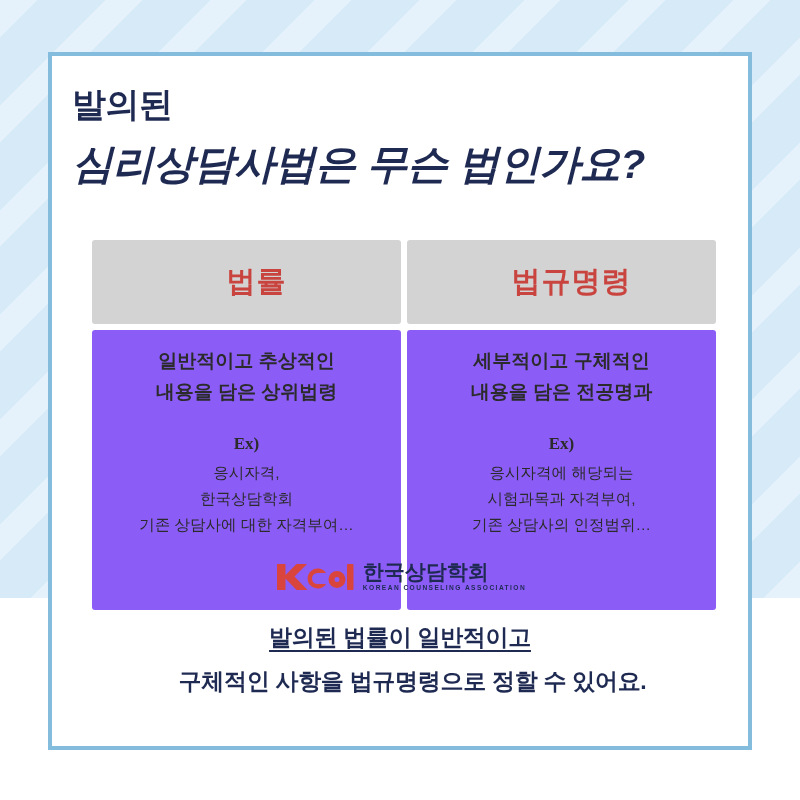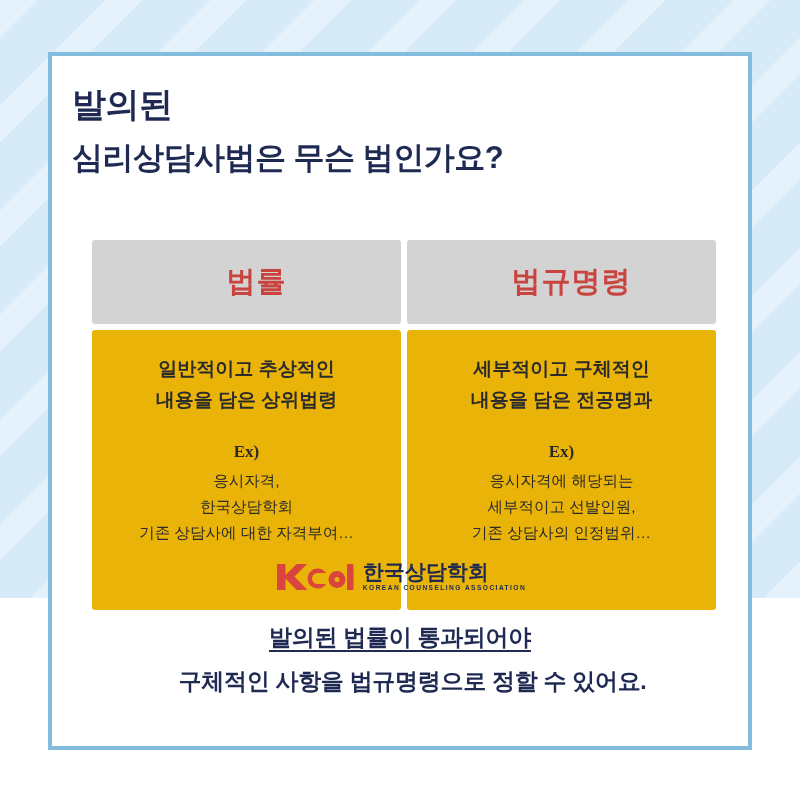--- a/index.html
+++ b/index.html
@@ -49,21 +49,21 @@
     width: 640px;
   }
   .heading-line {
     color: #1f2a52;
     font-weight: bold;
     letter-spacing: -0.5px;
     line-height: 1.30;
     white-space: nowrap;
   }
   .heading-line.l1 { font-size: 34px; margin-bottom: 12px; }
-  .heading-line.l2 { font-size: 31px; }
+  .heading-line.l2 { font-size: 41px; font-style: italic; }
 
   
   .table {
     position: absolute;
     left: 40px;
     top: 184px;
     width: 624px;
     display: flex;
     gap: 6px;
   }
@@ -83,24 +83,24 @@
     justify-content: center;
     padding-left: 20px;
   }
   .col-header-text {
     color: #c9443f;
     font-size: 29px;
     font-weight: bold;
     letter-spacing: 1px;
   }
   .col-body {
-    background: #eab308;
+    background: #8b5cf6;
     border-radius: 3px;
     min-height: 280px;
-    padding: 24px 10px 18px;
+    padding: 16px 10px 18px;
     box-sizing: border-box;
     display: flex;
     flex-direction: column;
     align-items: center;
   }
   .desc {
     text-align: center;
     color: #2b2b2b;
     font-size: 19px;
     font-weight: bold;
@@ -220,30 +220,30 @@
           <span class="col-header-text">법규명령</span>
         </div>
         <div class="col-body">
           <div class="desc">
             <div>세부적이고 구체적인</div>
             <div>내용을 담은 전공명과</div>
           </div>
           <div class="ex-label">Ex)</div>
           <div class="ex-list">
             <div>응시자격에 해당되는</div>
-            <div>세부적이고 선발인원,</div>
+            <div>시험과목과 자격부여,</div>
             <div>기존 상담사의 인정범위…</div>
           </div>
         </div>
       </div>
 
     </div>
 
     <div class="conclusion">
-      <div class="line1">발의된 법률이 통과되어야</div>
+      <div class="line1">발의된 법률이 일반적이고</div>
       <div class="line2">구체적인 사항을 법규명령으로 정할 수 있어요.</div>
     </div>
 
   </div>
 
   <div id="footer">
     <svg class="logo-mark" width="80" height="30" viewBox="0 0 160 60" aria-hidden="true">
       <g fill="#d9453c">
 
         <path d="M6 4 h17 v22 L45 4 h21 L41 29 l26 27 H45 L23 33 v23 H6 Z"></path>

